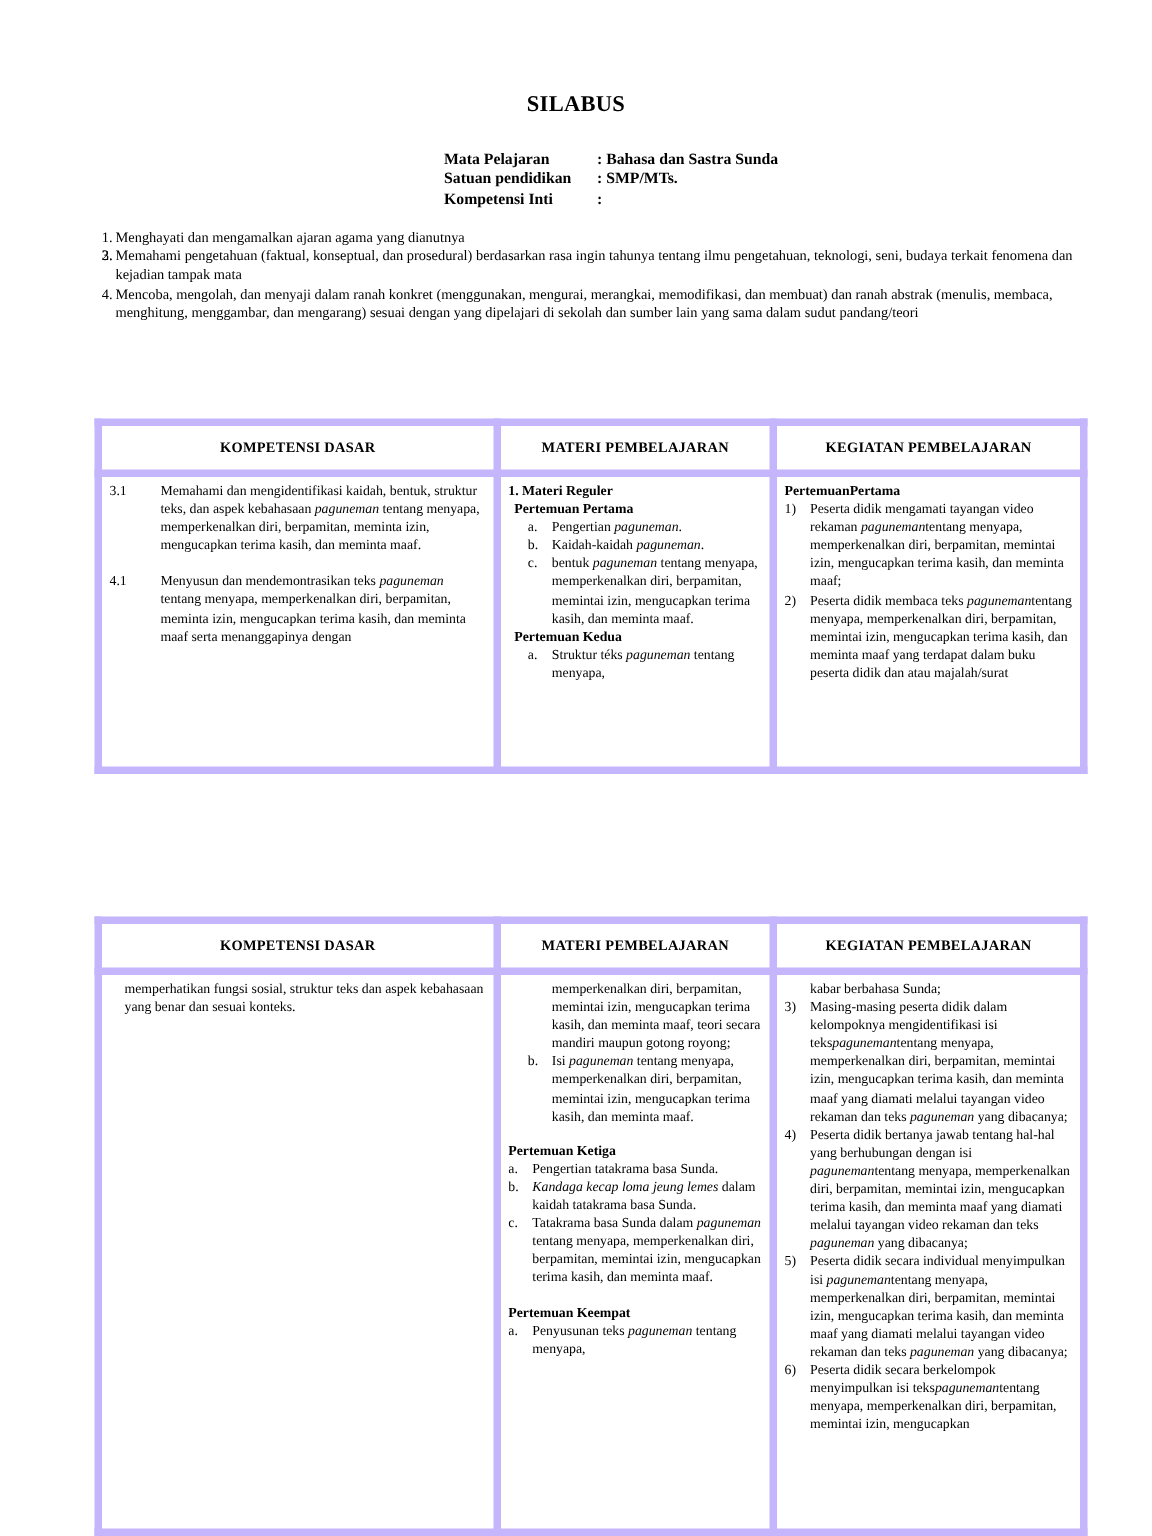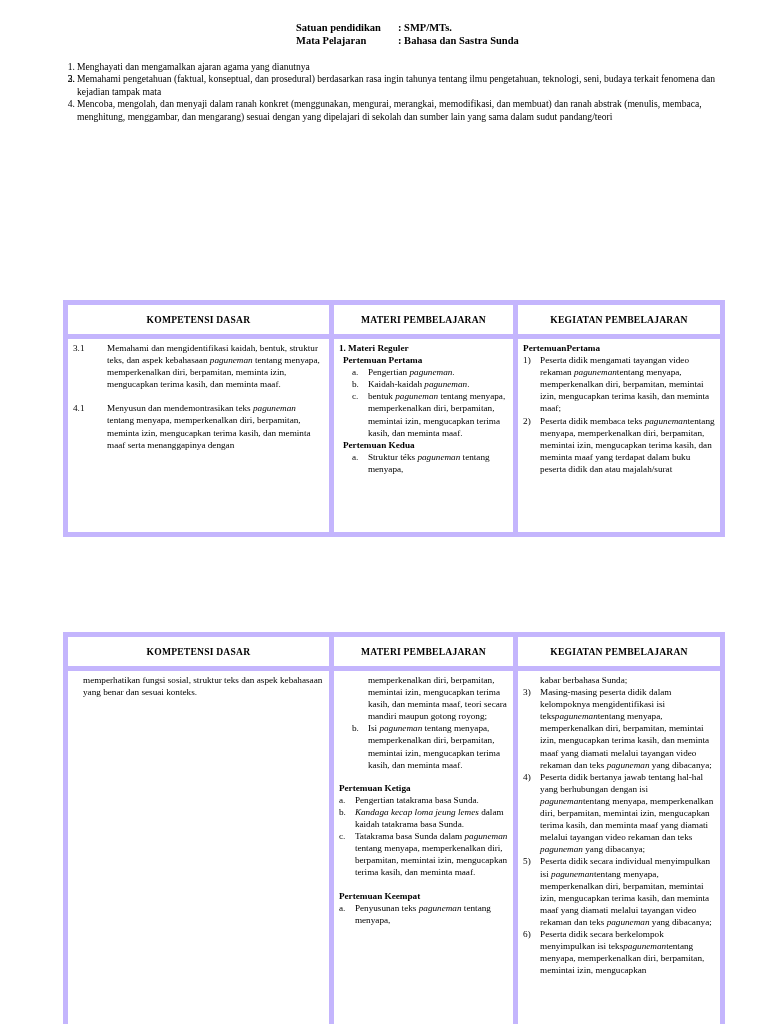--- a/index.html
+++ b/index.html
@@ -169,29 +169,34 @@
     font-weight: bold;
   }
   .ital { font-style: italic; }
   .spacer { height: 11px; }
 </style>
 </head>
 <body>
 
 <div class="page">
 
+  <h1 class="doc-title">SILABUS</h1>
 
   <div class="meta-block">
+    <div class="meta-row">
+      <span class="meta-label">Mata Pelajaran</span>
+      <span class="meta-value">: Bahasa dan Sastra Sunda</span>
+    </div>
     <div class="meta-row">
       <span class="meta-label">Satuan pendidikan</span>
       <span class="meta-value">: SMP/MTs.</span>
     </div>
     <div class="meta-row">
-      <span class="meta-label">Mata Pelajaran</span>
-      <span class="meta-value">: Bahasa dan Sastra Sunda</span>
+      <span class="meta-label">Kompetensi Inti</span>
+      <span class="meta-value">:</span>
     </div>
   </div>
 
   <ul class="ki-list">
     <li>
       <span class="ki-num">1.</span>
       <span>Menghayati dan mengamalkan  ajaran agama yang dianutnya</span>
     </li>
     <li>
       <span class="ki-num">2.</span>

